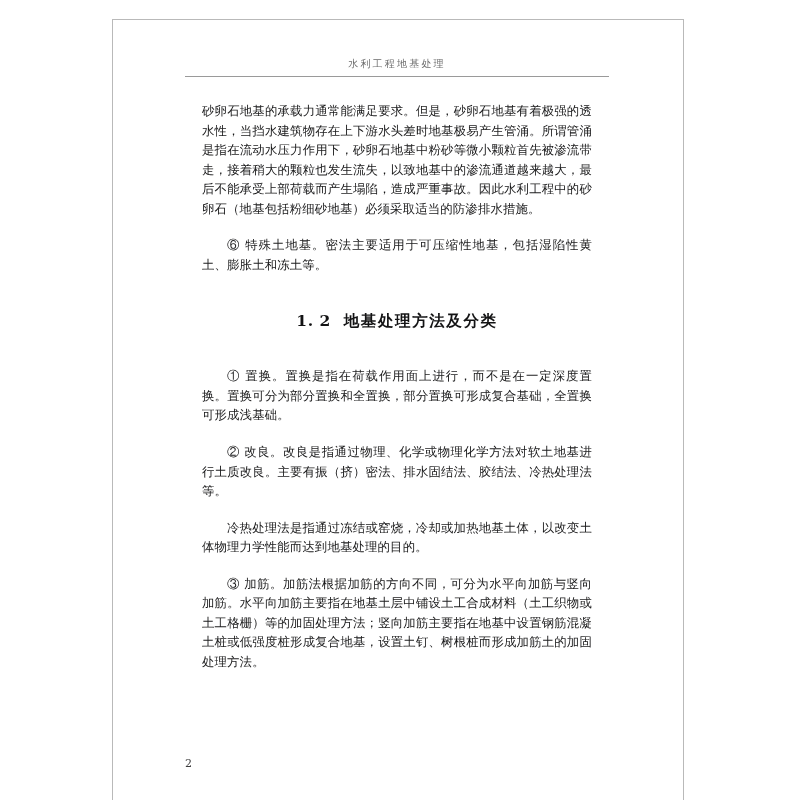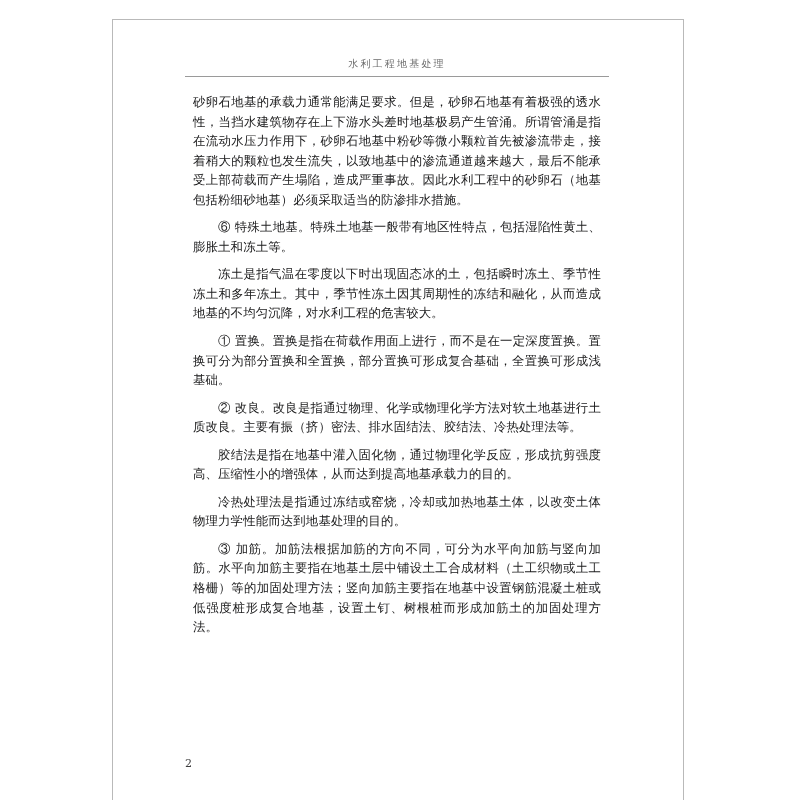--- a/index.html
+++ b/index.html
@@ -56,21 +56,21 @@
 
   
   .column {
     position: absolute;
     left: 72px;
     top: 64px;
     width: 424px;
   }
 
   p.para {
-    margin: 8px;
+    margin: 17px;
     font-family: "DejaVu Serif", serif;
     font-size: 12.4px;
     line-height: 19.55px;
     color: #19191a;
     text-align: justify;
     text-justify: inter-ideograph;
     text-indent: 25px;
     letter-spacing: 0.15px;
     word-break: break-all;
   }
@@ -105,27 +105,28 @@
 
 <div id="page-sheet">
   <div class="page-inner">
 
     <div class="runhead">水利工程地基处理</div>
     <div class="runrule"></div>
 
     <div class="column">
 
       <p class="para noindent">砂卵石地基的承载力通常能满足要求。但是，砂卵石地基有着极强的透水性，当挡水建筑物存在上下游水头差时地基极易产生管涌。所谓管涌是指在流动水压力作用下，砂卵石地基中粉砂等微小颗粒首先被渗流带走，接着稍大的颗粒也发生流失，以致地基中的渗流通道越来越大，最后不能承受上部荷载而产生塌陷，造成严重事故。因此水利工程中的砂卵石（地基包括粉细砂地基）必须采取适当的防渗排水措施。</p>
-      <p class="para">⑥ 特殊土地基。特殊土地基一般带有地区性特点，包括湿陷性黄土、膨胀土和冻土等。</p>
-      <p class="para">冻土是指气温在零度以下时出现固态冰的土，包括瞬时冻土、季节性冻土和多年冻土。其中，季节性冻土因其周期性的冻结和融化，从而造成地基的不均匀沉降，对水利工程的危害较大。</p>
+      <p class="para">⑥ 特殊土地基。密法主要适用于可压缩性地基，包括湿陷性黄土、膨胀土和冻土等。</p>
 
+      <h2 class="sec-head">
+        <span class="sec-num">1. 2</span><span>地基处理方法及分类</span>
+      </h2>
 
       <p class="para">① 置换。置换是指在荷载作用面上进行，而不是在一定深度置换。置换可分为部分置换和全置换，部分置换可形成复合基础，全置换可形成浅基础。</p>
       <p class="para">② 改良。改良是指通过物理、化学或物理化学方法对软土地基进行土质改良。主要有振（挤）密法、排水固结法、胶结法、冷热处理法等。</p>
-      <p class="para">胶结法是指在地基中灌入固化物，通过物理化学反应，形成抗剪强度高、压缩性小的增强体，从而达到提高地基承载力的目的。</p>
       <p class="para">冷热处理法是指通过冻结或窑烧，冷却或加热地基土体，以改变土体物理力学性能而达到地基处理的目的。</p>
       <p class="para">③ 加筋。加筋法根据加筋的方向不同，可分为水平向加筋与竖向加筋。水平向加筋主要指在地基土层中铺设土工合成材料（土工织物或土工格栅）等的加固处理方法；竖向加筋主要指在地基中设置钢筋混凝土桩或低强度桩形成复合地基，设置土钉、树根桩而形成加筋土的加固处理方法。</p>
 
     </div>
 
     <div class="folio">2</div>
 
   </div>
 </div>
 

